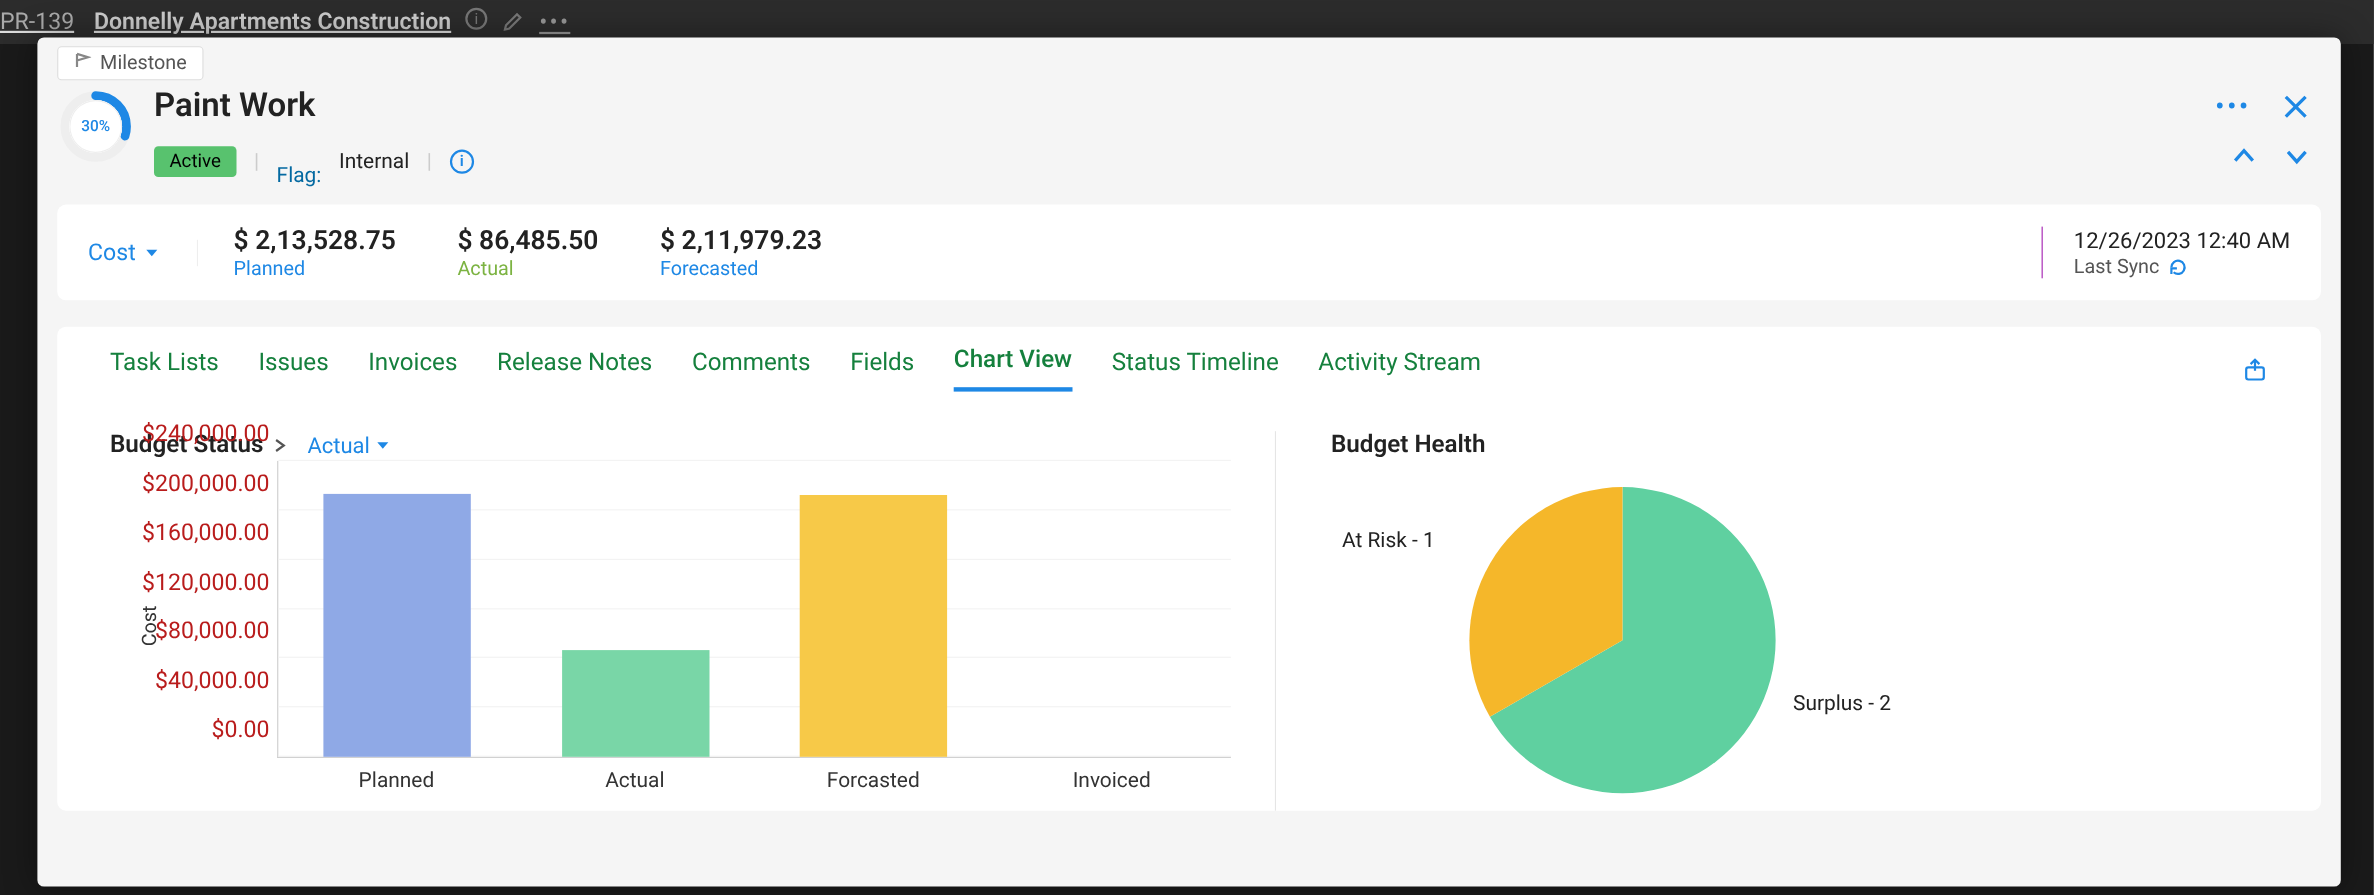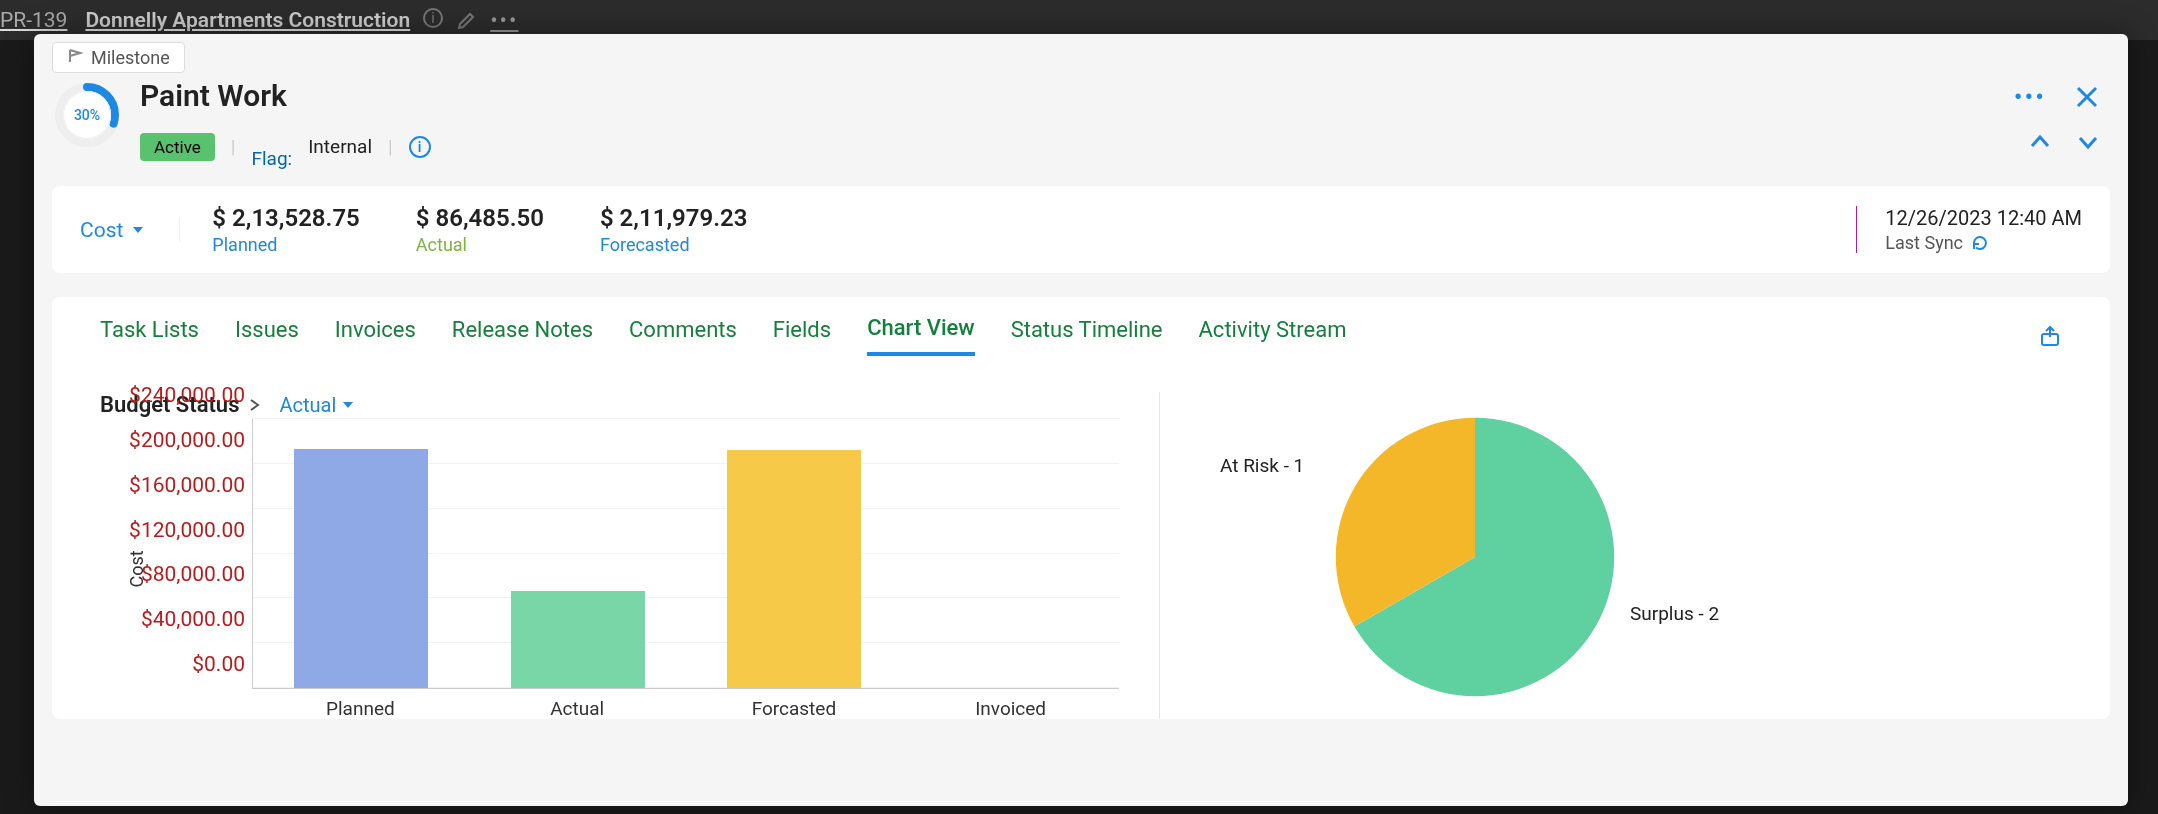--- a/index.html
+++ b/index.html
@@ -369,20 +369,23 @@
           <div class="xlabels" id="x-labels">
               <div class="xl">Planned</div>
               <div class="xl">Actual</div>
               <div class="xl">Forcasted</div>
               <div class="xl">Invoiced</div>
             </div>
         </div>
       </div>
 
       <div class="chart-right">
+        <div class="chart-head">
+          <h3>Budget Health</h3>
+        </div>
         <div class="pie-wrap">
           <svg class="pie-svg" width="290" height="290" viewBox="0 0 100 100" id="pie-svg">
               <path d="M50,50 L50,2 A48,48 0 1 1 8.430780618346944,74 Z" fill="#5fd0a0"></path>
               <path d="M50,50 L8.430780618346944,74 A48,48 0 0 1 49.99999999999999,2 Z" fill="#f5b72a"></path>
             </svg>
           <div class="pie-label" id="pie-label-0" style="top:42px;left:10px;">At Risk - 1</div>
           <div class="pie-label" id="pie-label-1" style="top:190px;left:420px;">Surplus - 2</div>
         </div>
       </div>
     </div>

